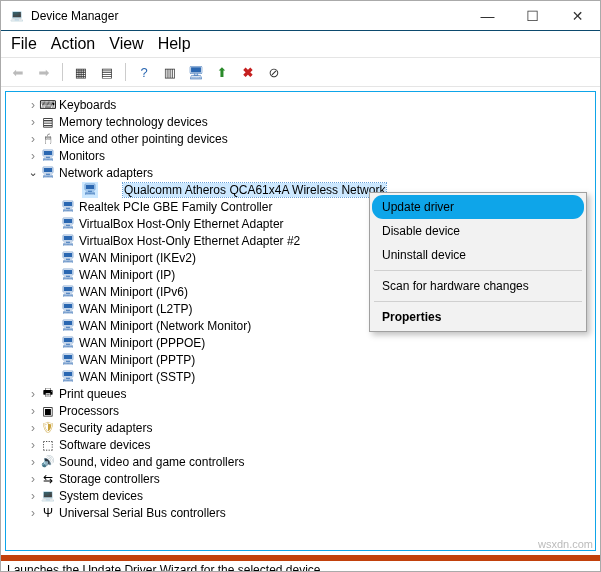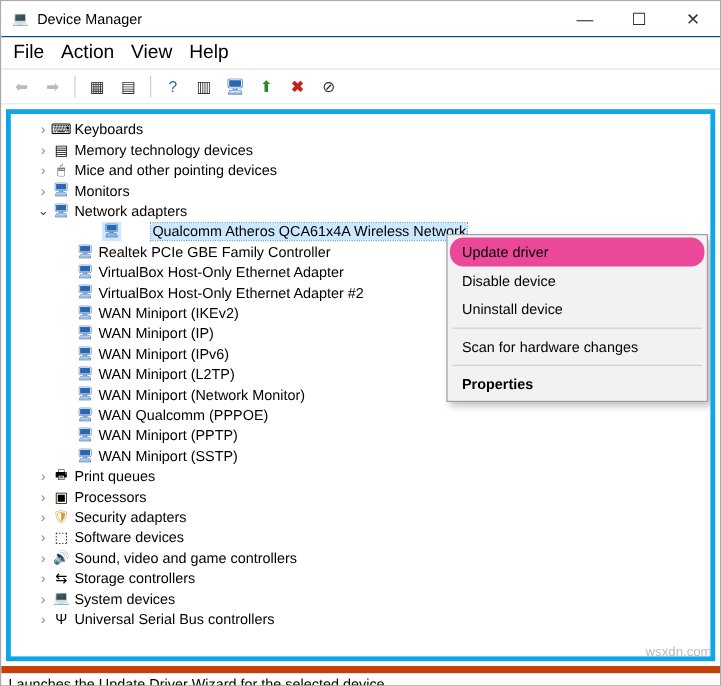--- a/index.html
+++ b/index.html
@@ -47,21 +47,21 @@
     display:flex; align-items:center; justify-content:center;
     border: 1px solid transparent;
     font-size: 13px;
     color:#333;
   }
   .tbtn.disabled { color:#bbb; }
   .tsep { width:1px; height:18px; background:#ccc; margin:0 3px; }
   .tree-wrap {
     flex:1;
     margin: 4px;
-    border: 4px solid #0ea5e9;
+    border: 1px solid #0ea5e9;
     overflow:auto;
     position:relative;
     background:#fff;
     padding: 4px 0 4px 0;
   }
   .row {
     display:flex;
     align-items:center;
     height:17px;
     padding-left: 4px;
@@ -100,21 +100,21 @@
     box-shadow: 3px 3px 6px rgba(0,0,0,0.25);
     padding:2px;
     font-size:12px;
   }
   .cm-item {
     height:24px;
     display:flex;
     align-items:center;
     padding-left:10px;
   }
-  .cm-item.hover { background:#ec4899;border-radius:11px; }
+  .cm-item.hover { background:#0ea5e9;border-radius:11px; }
   .cm-sep { height:1px; background:#d0d0d0; margin:3px 2px; }
   .cm-item.bold { font-weight:bold; }
   .statusbar {
     height:16px;
     border-top:6px solid #c2410c;
     padding: 2px 6px;
     font-size:12px;
   }
   .watermark {
     position:absolute;
@@ -262,21 +262,21 @@
     <span class="lbl">WAN Miniport (L2TP)</span>
   </div>
   <div class="row indent2">
     <span class="arrow none"></span>
     <span class="ico net"></span>
     <span class="lbl">WAN Miniport (Network Monitor)</span>
   </div>
   <div class="row indent2">
     <span class="arrow none"></span>
     <span class="ico net"></span>
-    <span class="lbl">WAN Qualcomm (PPPOE)</span>
+    <span class="lbl">WAN Miniport (PPPOE)</span>
   </div>
   <div class="row indent2">
     <span class="arrow none"></span>
     <span class="ico net"></span>
     <span class="lbl">WAN Miniport (PPTP)</span>
   </div>
   <div class="row indent2">
     <span class="arrow none"></span>
     <span class="ico net"></span>
     <span class="lbl">WAN Miniport (SSTP)</span>

